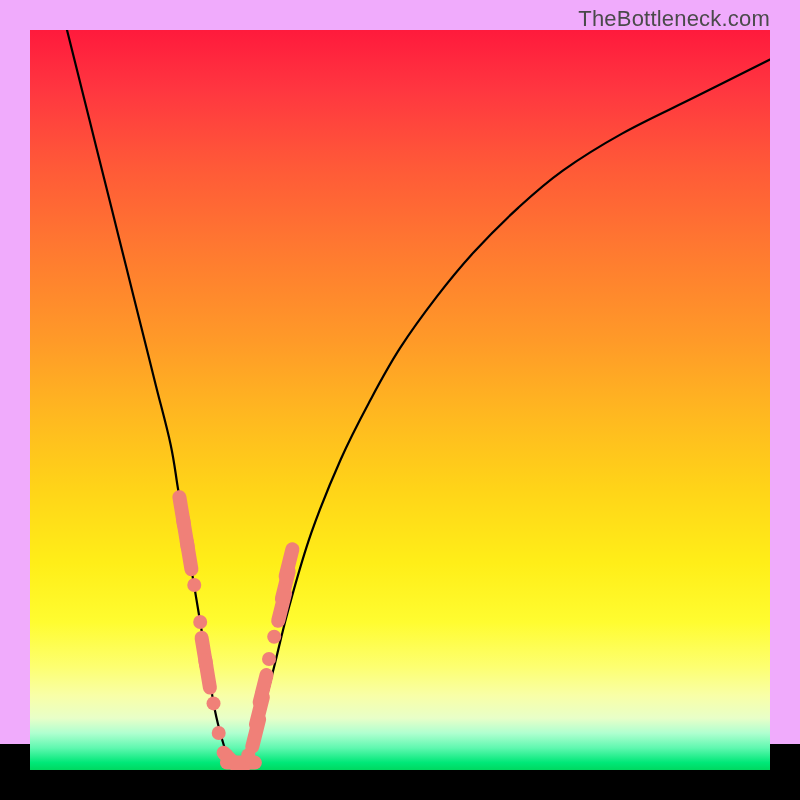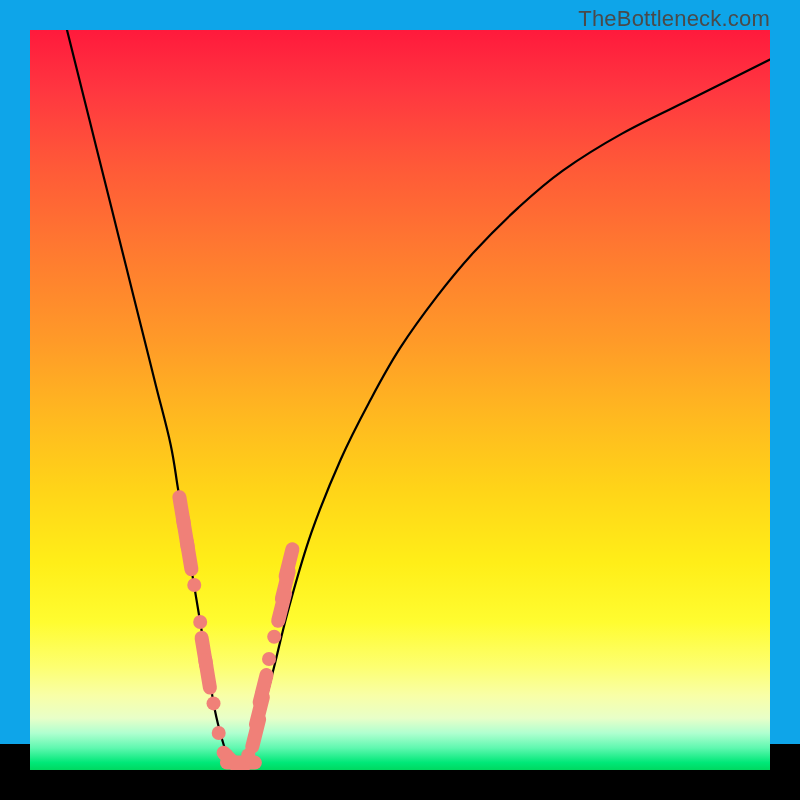--- a/index.html
+++ b/index.html
@@ -8,21 +8,21 @@
     width: 800px;
     height: 800px;
     overflow: hidden;
     background: #000;
     font-family: Arial, Helvetica, sans-serif;
   }
   .chart-container {
     position: relative;
     width: 800px;
     height: 744px;
-    background: #0ea5e9;
+    background: #f0abfc;
   }
   .plot-area {
     position: absolute;
     left: 30px;
     top: 30px;
     width: 740px;
     height: 740px;
     background: linear-gradient(to bottom,
       #ff1a3c 0%,
       #ff3640 8%,

